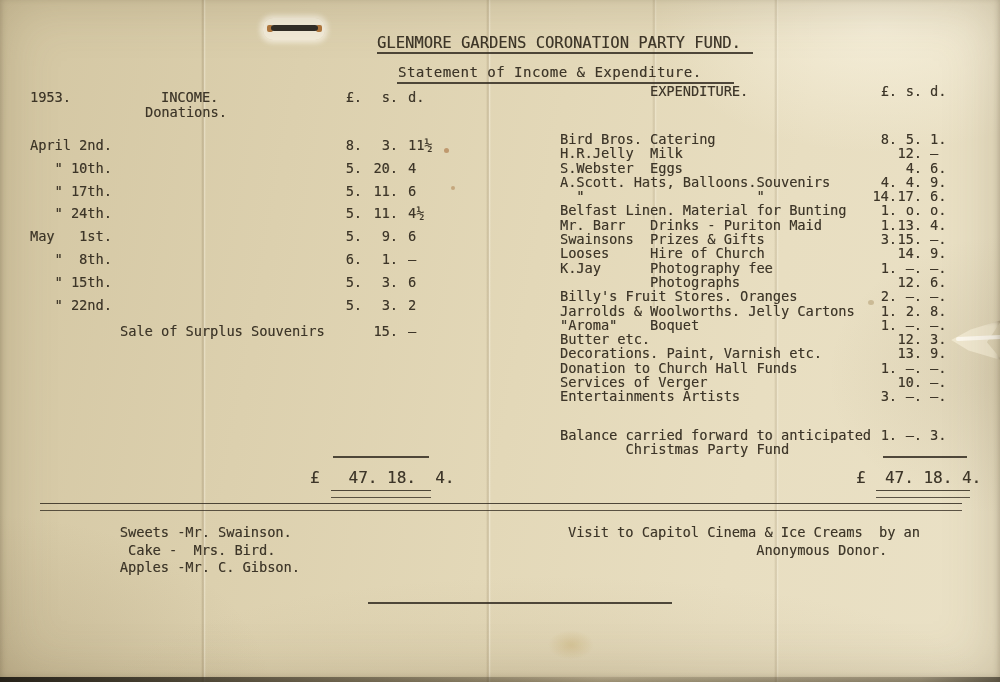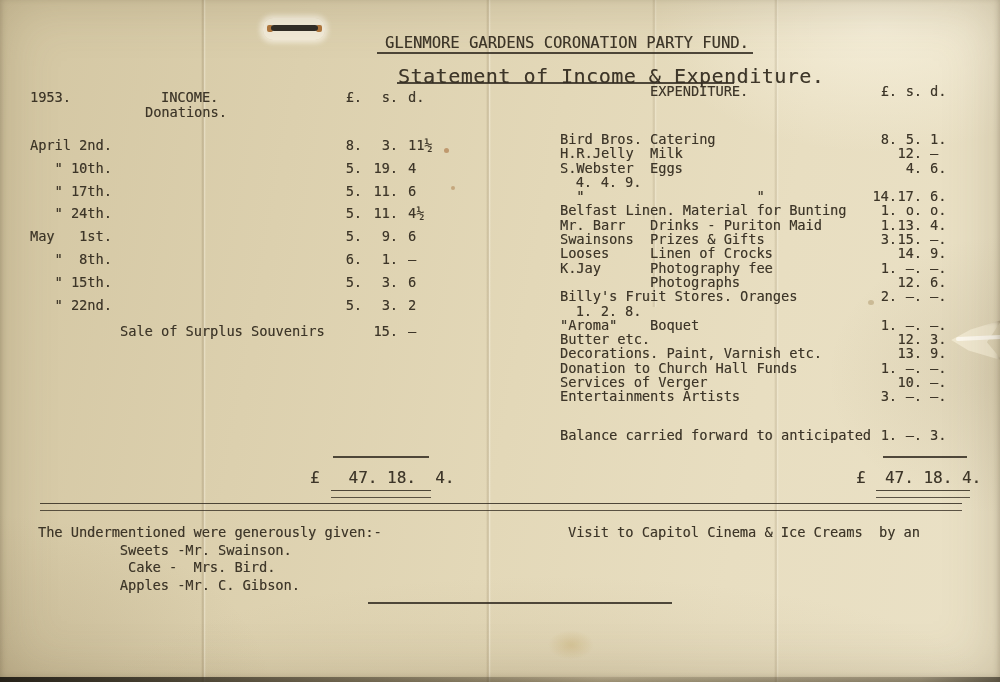--- a/index.html
+++ b/index.html
@@ -32,23 +32,23 @@
         transform:rotate(-3deg);border-radius:2px;}
   #staple-halo{position:absolute;left:263px;top:18px;width:62px;height:22px;border-radius:10px;
         background:rgba(246,240,225,0.85);box-shadow:0 0 5px 3px rgba(246,240,225,0.8);}
   #staple{position:absolute;left:271px;top:25px;width:47px;height:6px;background:#2e2b26;border-radius:3px;}
   .staple-end{position:absolute;top:25px;width:6px;height:7px;border-radius:2px;background:#b0763c;}
   #staple-end-l{left:267px;} #staple-end-r{left:316px;}
 
   .typew{color:rgba(56,48,36,0.95);text-shadow:0.3px 0.4px 0.6px rgba(56,48,36,0.45);}
   .pre{white-space:pre;}
 
-  #title{position:absolute;left:377px;top:34px;font-size:15.5px;margin-left:8px;}
+  #title{position:absolute;left:377px;top:34px;font-size:15.5px;}
   #title-underline{position:absolute;left:377px;top:52px;width:376px;height:1.7px;background:rgba(52,45,34,0.85);}
-  #subtitle{position:absolute;left:398px;top:64px;font-size:20px;letter-spacing:0.5px;}
+  #subtitle{position:absolute;left:398px;top:64px;font-size:14px;letter-spacing:0.5px;}
   #subtitle-underline{position:absolute;left:397px;top:82px;width:337px;height:1.7px;background:rgba(52,45,34,0.85);}
 
   .sec{position:absolute;font-size:13.6px;}
   #income{left:30px;top:90px;}
   #expenditure{left:560px;top:84px;}
   .row{display:flex;align-items:flex-start;}
   .row span{white-space:pre;flex:0 0 auto;}
   #income .c-label{width:286px;}
   #income .c-l{width:46px;text-align:right;}
   #income .c-s{width:36px;text-align:right;}
@@ -121,21 +121,21 @@
   <div class="inc-rows">
     <div class="row">
         <span class="c-label">April 2nd.</span>
         <span class="c-l">8.</span>
         <span class="c-s">3.</span>
         <span class="c-d">11½</span>
       </div>
       <div class="row">
         <span class="c-label">   " 10th.</span>
         <span class="c-l">5.</span>
-        <span class="c-s">19.</span>
+        <span class="c-s">20.</span>
         <span class="c-d">4</span>
       </div>
       <div class="row">
         <span class="c-label">   " 17th.</span>
         <span class="c-l">5.</span>
         <span class="c-s">11.</span>
         <span class="c-d">6</span>
       </div>
       <div class="row">
         <span class="c-label">   " 24th.</span>
@@ -196,20 +196,21 @@
         <span class="c-s">12.</span>
         <span class="c-d">–</span>
       </div>
       <div class="row">
         <span class="c-label">S.Webster  Eggs</span>
         <span class="c-l"></span>
         <span class="c-s">4.</span>
         <span class="c-d">6.</span>
       </div>
       <div class="row">
+        <span class="c-label">A.Scott. Hats, Balloons.Souvenirs</span>
         <span class="c-l">4.</span>
         <span class="c-s">4.</span>
         <span class="c-d">9.</span>
       </div>
       <div class="row">
         <span class="c-label">  "                     "</span>
         <span class="c-l">14.</span>
         <span class="c-s">17.</span>
         <span class="c-d">6.</span>
       </div>
@@ -225,21 +226,21 @@
         <span class="c-s">13.</span>
         <span class="c-d">4.</span>
       </div>
       <div class="row">
         <span class="c-label">Swainsons  Prizes &amp; Gifts</span>
         <span class="c-l">3.</span>
         <span class="c-s">15.</span>
         <span class="c-d">–.</span>
       </div>
       <div class="row">
-        <span class="c-label">Looses     Linen of Crocks</span>
+        <span class="c-label">Looses     Hire of Church</span>
         <span class="c-l"></span>
         <span class="c-s">14.</span>
         <span class="c-d">9.</span>
       </div>
       <div class="row">
         <span class="c-label">K.Jay      Photography fee</span>
         <span class="c-l">1.</span>
         <span class="c-s">–.</span>
         <span class="c-d">–.</span>
       </div>
@@ -249,20 +250,21 @@
         <span class="c-s">12.</span>
         <span class="c-d">6.</span>
       </div>
       <div class="row">
         <span class="c-label">Billy's Fruit Stores. Oranges</span>
         <span class="c-l">2.</span>
         <span class="c-s">–.</span>
         <span class="c-d">–.</span>
       </div>
       <div class="row">
+        <span class="c-label">Jarrolds &amp; Woolworths. Jelly Cartons</span>
         <span class="c-l">1.</span>
         <span class="c-s">2.</span>
         <span class="c-d">8.</span>
       </div>
       <div class="row">
         <span class="c-label">"Aroma"    Boquet</span>
         <span class="c-l">1.</span>
         <span class="c-s">–.</span>
         <span class="c-d">–.</span>
       </div>
@@ -294,40 +296,46 @@
         <span class="c-label">Entertainments Artists</span>
         <span class="c-l">3.</span>
         <span class="c-s">–.</span>
         <span class="c-d">–.</span>
       </div>
       <div class="row">
         <span class="c-label">Balance carried forward to anticipated</span>
         <span class="c-l">1.</span>
         <span class="c-s">–.</span>
         <span class="c-d">3.</span>
+      </div>
+      <div class="row">
+        <span class="c-label">        Christmas Party Fund</span>
+        <span class="c-l"></span>
+        <span class="c-s"></span>
+        <span class="c-d"></span>
       </div>
   </div>
 </div>
 
 <div class="rule" id="inc-total-overline"></div>
 <div class="total typew pre" id="income-total">£   47. 18.  4.</div>
 <div class="dbl" id="inc-total-dblline"></div>
 
 <div class="rule" id="exp-total-overline"></div>
 <div class="total typew pre" id="expenditure-total">£  47. 18. 4.</div>
 <div class="dbl" id="exp-total-dblline"></div>
 
 <div class="dbl" id="long-dbl-rule"></div>
 
 <div class="foot typew" id="foot-left">
-  <div class="line">The Undermentioned were generously given:-</div>
     <div class="line">          Sweets -Mr. Swainson.</div>
     <div class="line">           Cake -  Mrs. Bird.</div>
     <div class="line">          Apples -Mr. C. Gibson.</div>
 </div>
 <div class="foot typew" id="foot-right">
   <div class="line">Visit to Capitol Cinema &amp; Ice Creams  by an</div>
+    <div class="line">                       Anonymous Donor.</div>
 </div>
 
 <div class="rule" id="bottom-short-rule"></div>
 
 <div class="layer" id="vignette"></div>
 <div id="bottom-edge"></div>
 
 </body></html>

